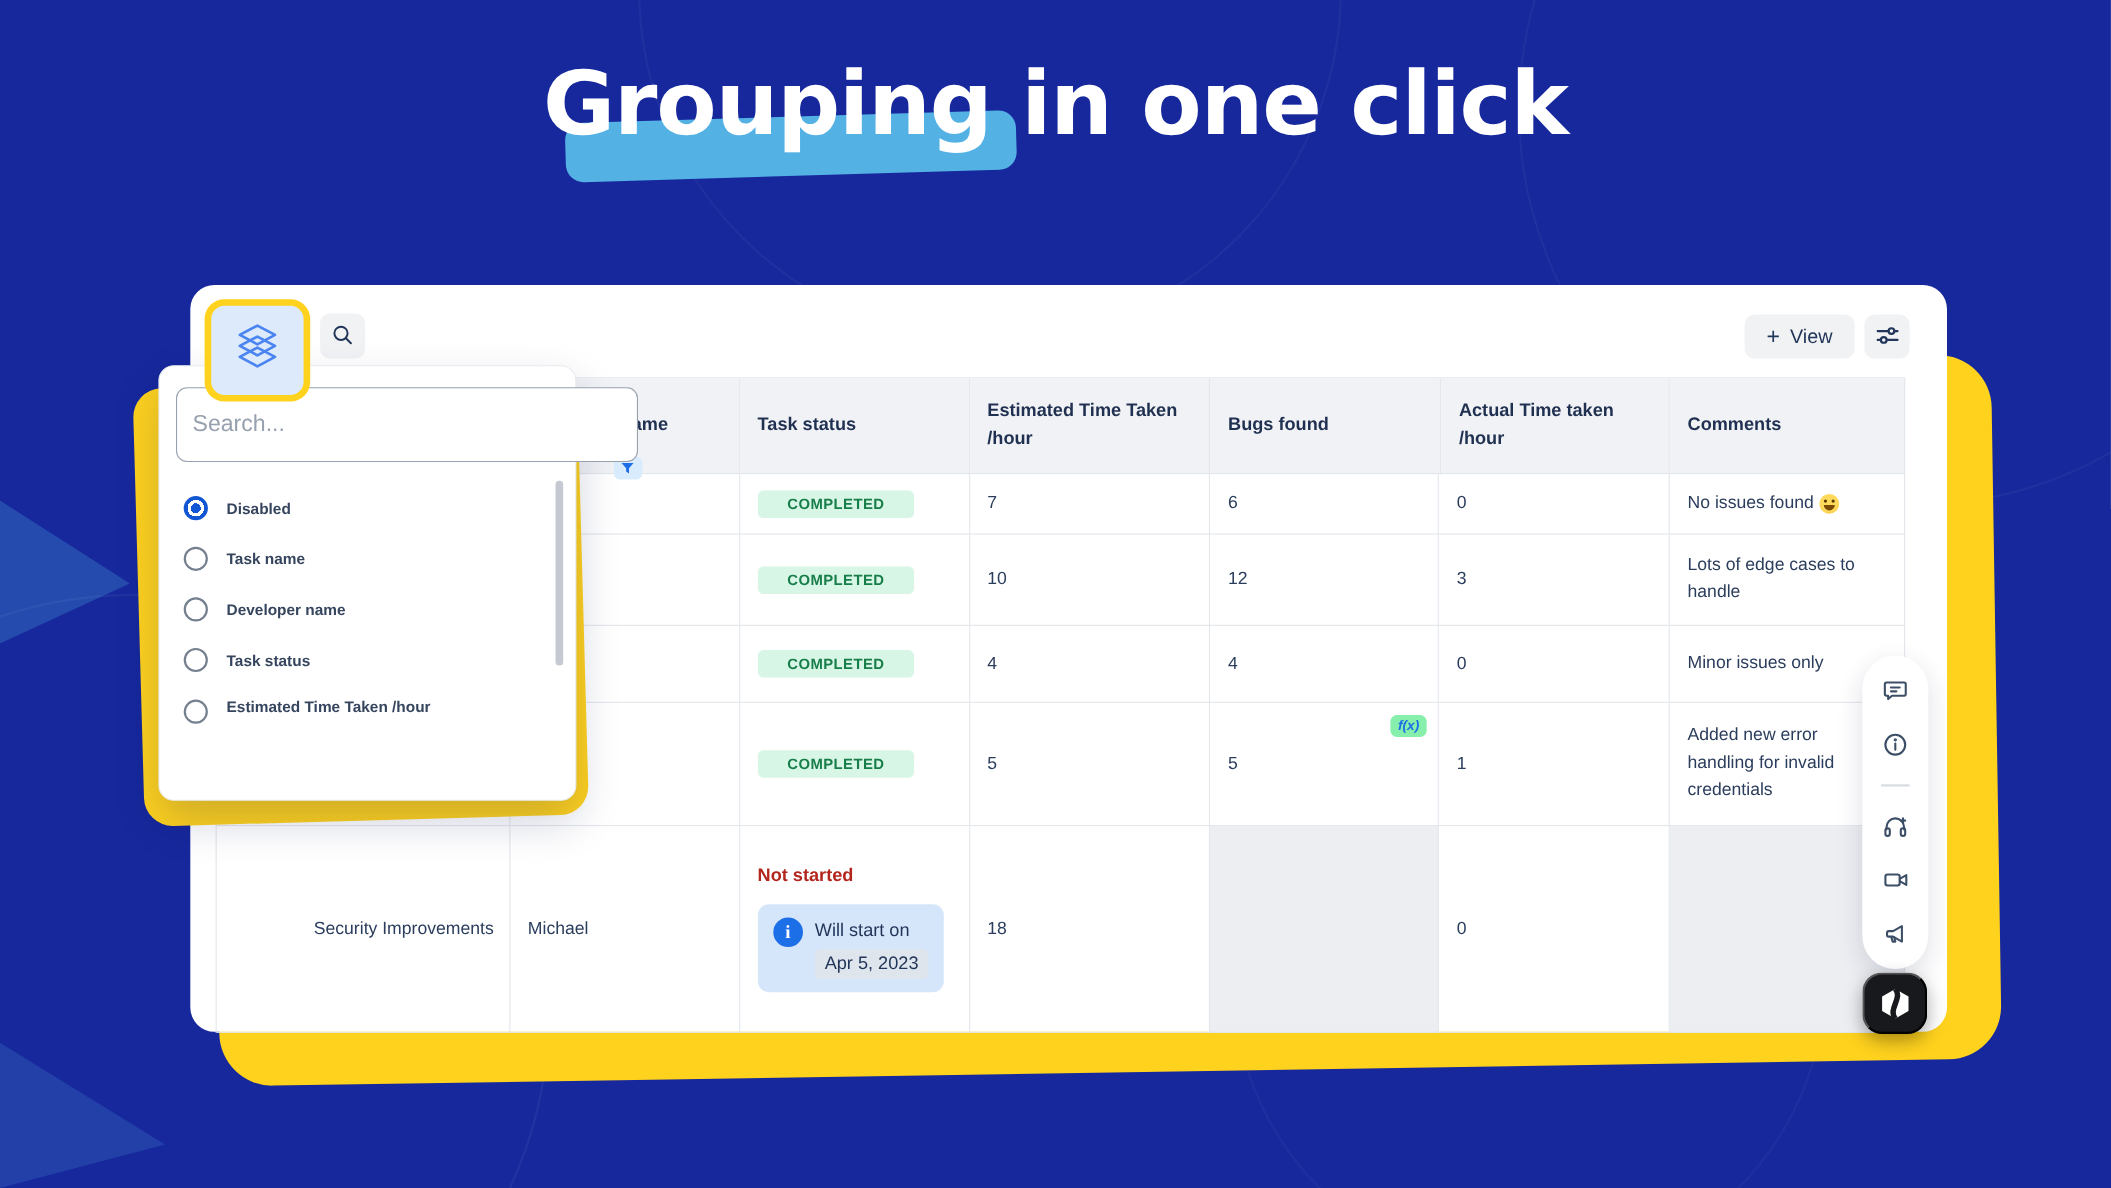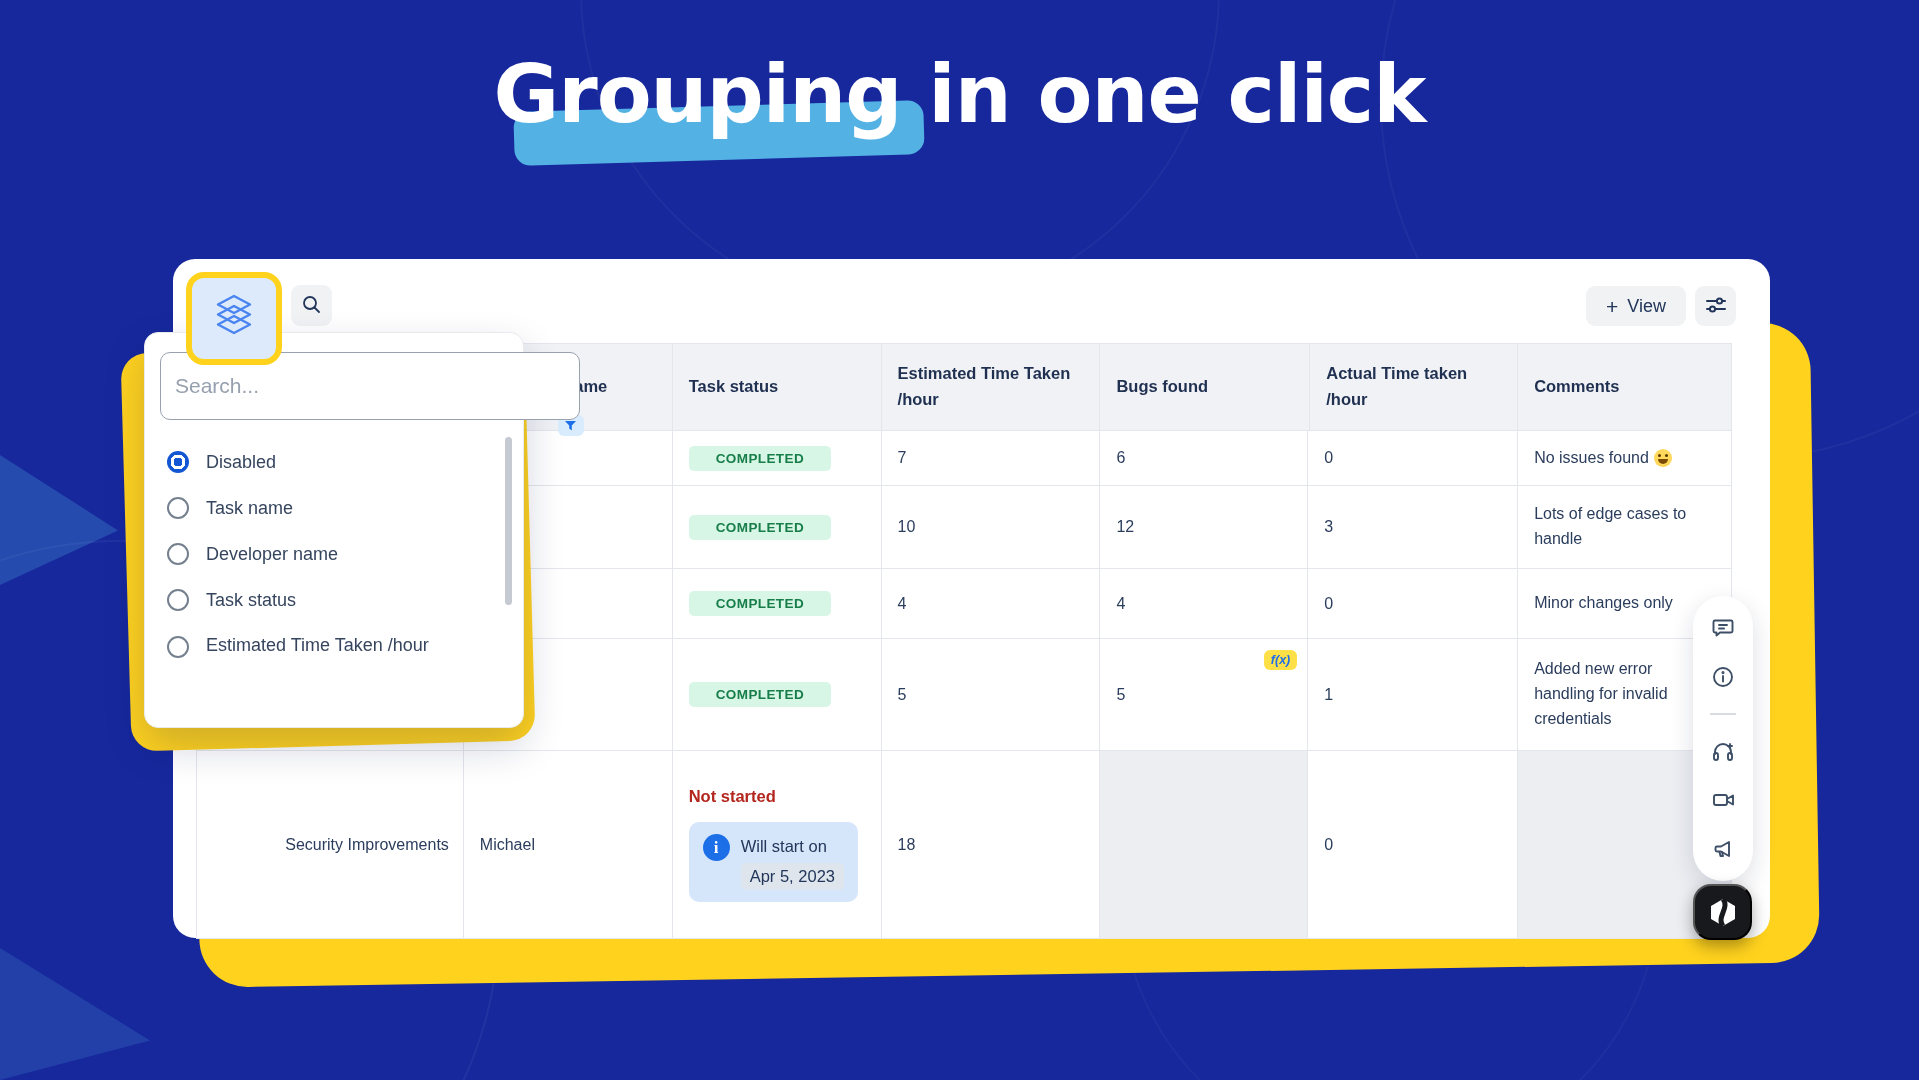--- a/index.html
+++ b/index.html
@@ -56,21 +56,21 @@
   .c4{width:208px;} .c5{width:210px;} .c6{width:214px;}
   .thead .tcell { background:#F1F2F6; font-weight:700; color:#1F3050; font-size:16.5px; line-height:1.55; }
   .h87{height:87px;} .h55{height:55px;} .h83{height:83px;} .h70{height:70px;} .h112{height:112px;} .h188{height:188px;}
   .cell-muted { background:#ECEEF2; }
   .comment { line-height:1.55; }
 
   .badge-completed { background:#D8F6E6; color:#177E4A; font-size:13.5px; font-weight:700;
     letter-spacing:0.4px; padding:5px 27px; border-radius:5px; }
   .filter-chip { position:absolute; left:94px; top:71px; width:26px; height:21px;
     background:#D8ECFD; border-radius:6px; display:flex; align-items:center; justify-content:center; }
-  .fx-chip { position:absolute; right:10px; top:11px; background:#fde047; color:#1D6FE8;
+  .fx-chip { position:absolute; right:10px; top:11px; background:#86efac; color:#1D6FE8;
     border-radius:6px; padding:3px 7px; font-size:12.5px; font-weight:700; font-style:italic; }
 
   .status-cell-last { flex-direction:column; align-items:flex-start; justify-content:center; gap:16px; }
   .not-started { color:#B3261E; font-weight:700; font-size:16.5px; }
   .info-note { background:#D6E6FA; border-radius:10px; padding:12px 14px; display:flex; gap:11px; }
   .info-dot { width:27px; height:27px; border-radius:50%; background:#1D6FE8; color:#fff;
     display:flex; align-items:center; justify-content:center; flex:0 0 auto;
     font-family:"Liberation Serif", serif; font-weight:700; font-size:17px; }
   .info-lines { display:flex; flex-direction:column; gap:7px; }
   .info-text { color:#22365A; font-size:16.5px; padding-top:3px; }
@@ -94,21 +94,21 @@
     color:#36455E; font-family:"Liberation Sans", sans-serif; outline:none; }
   .dd-search::placeholder { color:#96A0AE; }
   .dd-list { position:absolute; left:22px; top:106px; width:300px; display:flex; flex-direction:column; }
   .dd-item { display:flex; align-items:center; gap:17px; min-height:46px; cursor:pointer; }
   .dd-item.two-line { align-items:flex-start; padding-top:9px; min-height:80px; }
   .dd-item.two-line .radio { margin-top:4px; }
   .radio { width:22px; height:22px; border-radius:50%; flex:0 0 auto;
     border:2.5px solid #75808F; background:#fff; }
   .radio.selected { border:none;
     background:radial-gradient(circle, #1256D4 0 4.5px, #ffffff 4.5px 7.5px, #1256D4 7.5px); }
-  .dd-label { font-size:18px; color:#36455E; font-weight:400; line-height:1.45; }
+  .dd-label { font-size:14px; color:#36455E; font-weight:700; line-height:1.45; }
   .dd-scrollbar { position:absolute; right:11px; top:104px; width:7px; height:168px;
     background:#C5CAD2; border-radius:4px; }
 
   
   .side-toolbar { position:absolute; left:1693px; top:596px; width:60px; height:285px; z-index:6;
     background:#fff; border-radius:30px; box-shadow:0 8px 24px rgba(20,30,70,0.14);
     display:flex; flex-direction:column; align-items:center; justify-content:space-between;
     padding:20px 0; }
   .tb-divider { width:26px; height:0; border-top:2px solid #D8DCE2; }
   .tb-icon { display:flex; cursor:pointer; }
@@ -240,21 +240,21 @@
       <div class="tcell c3 h70">
           <span>4</span>
         </div>
       <div class="tcell c4 h70">
           <span>4</span>
         </div>
       <div class="tcell c5 h70">
           <span>0</span>
         </div>
       <div class="tcell c6 h70">
-          <span class="comment">Minor changes only</span>
+          <span class="comment">Minor issues only</span>
         </div>
     </div>
 
     <div class="trow">
       <div class="tcell c0 h112"></div>
       <div class="tcell c1 h112"></div>
       <div class="tcell c2 h112">
           <span class="badge-completed">COMPLETED</span>
         </div>
       <div class="tcell c3 h112">

